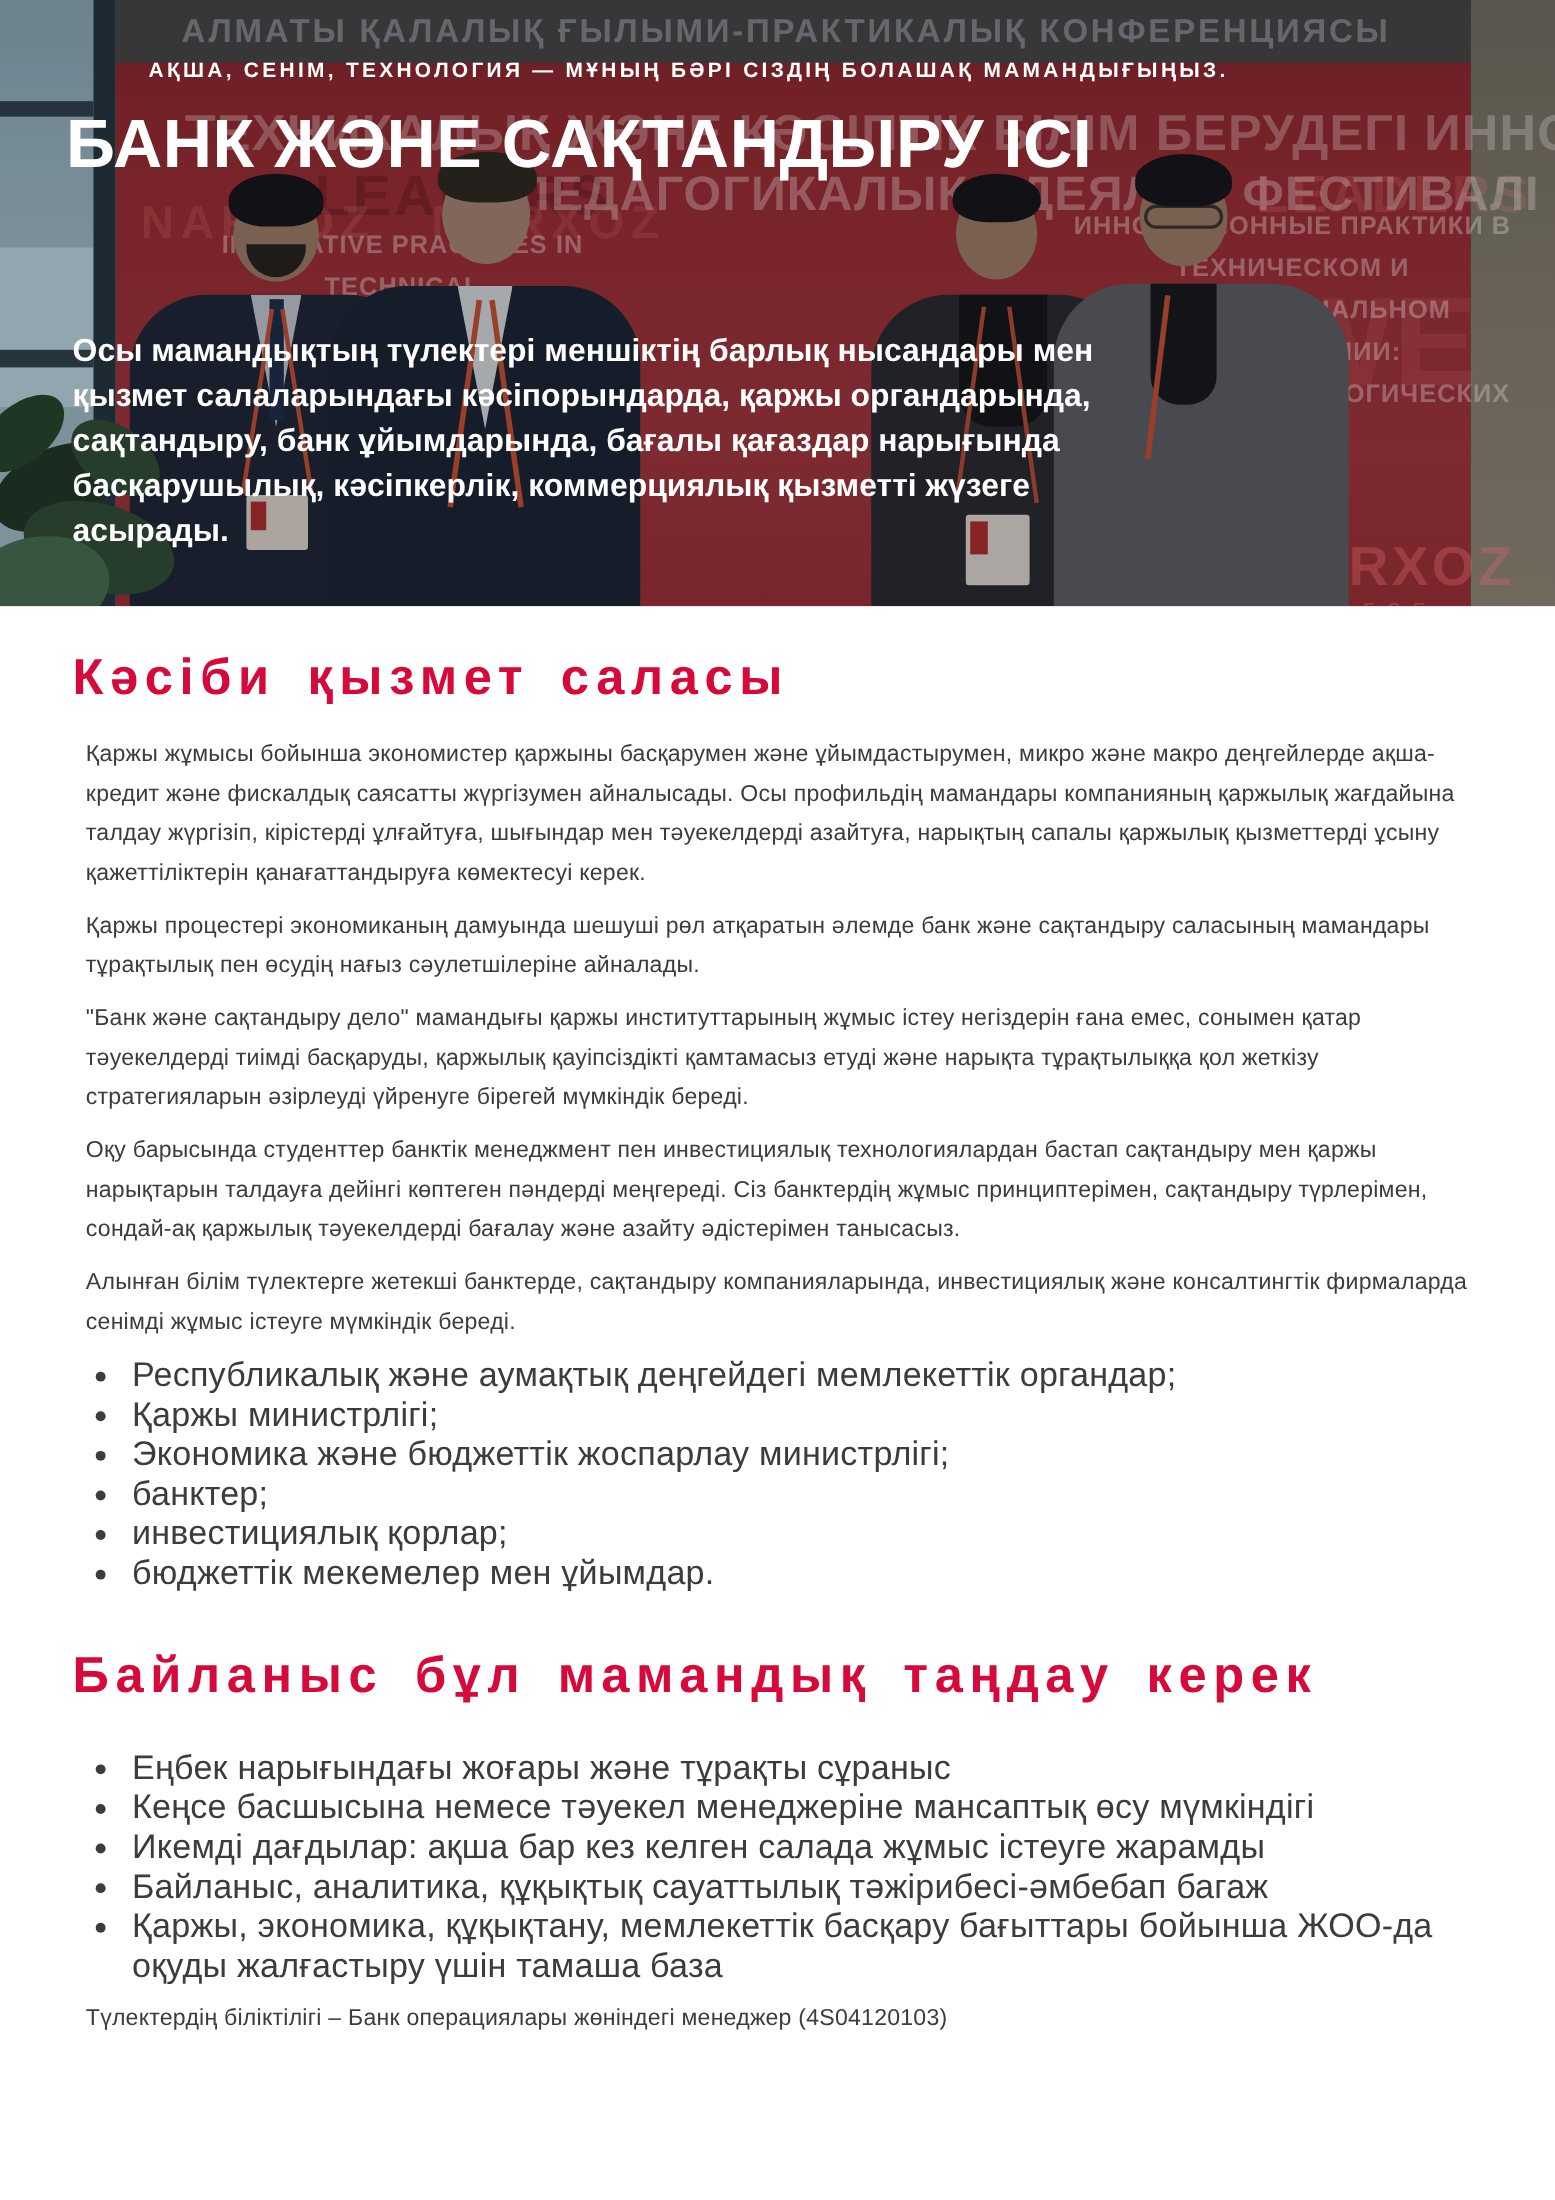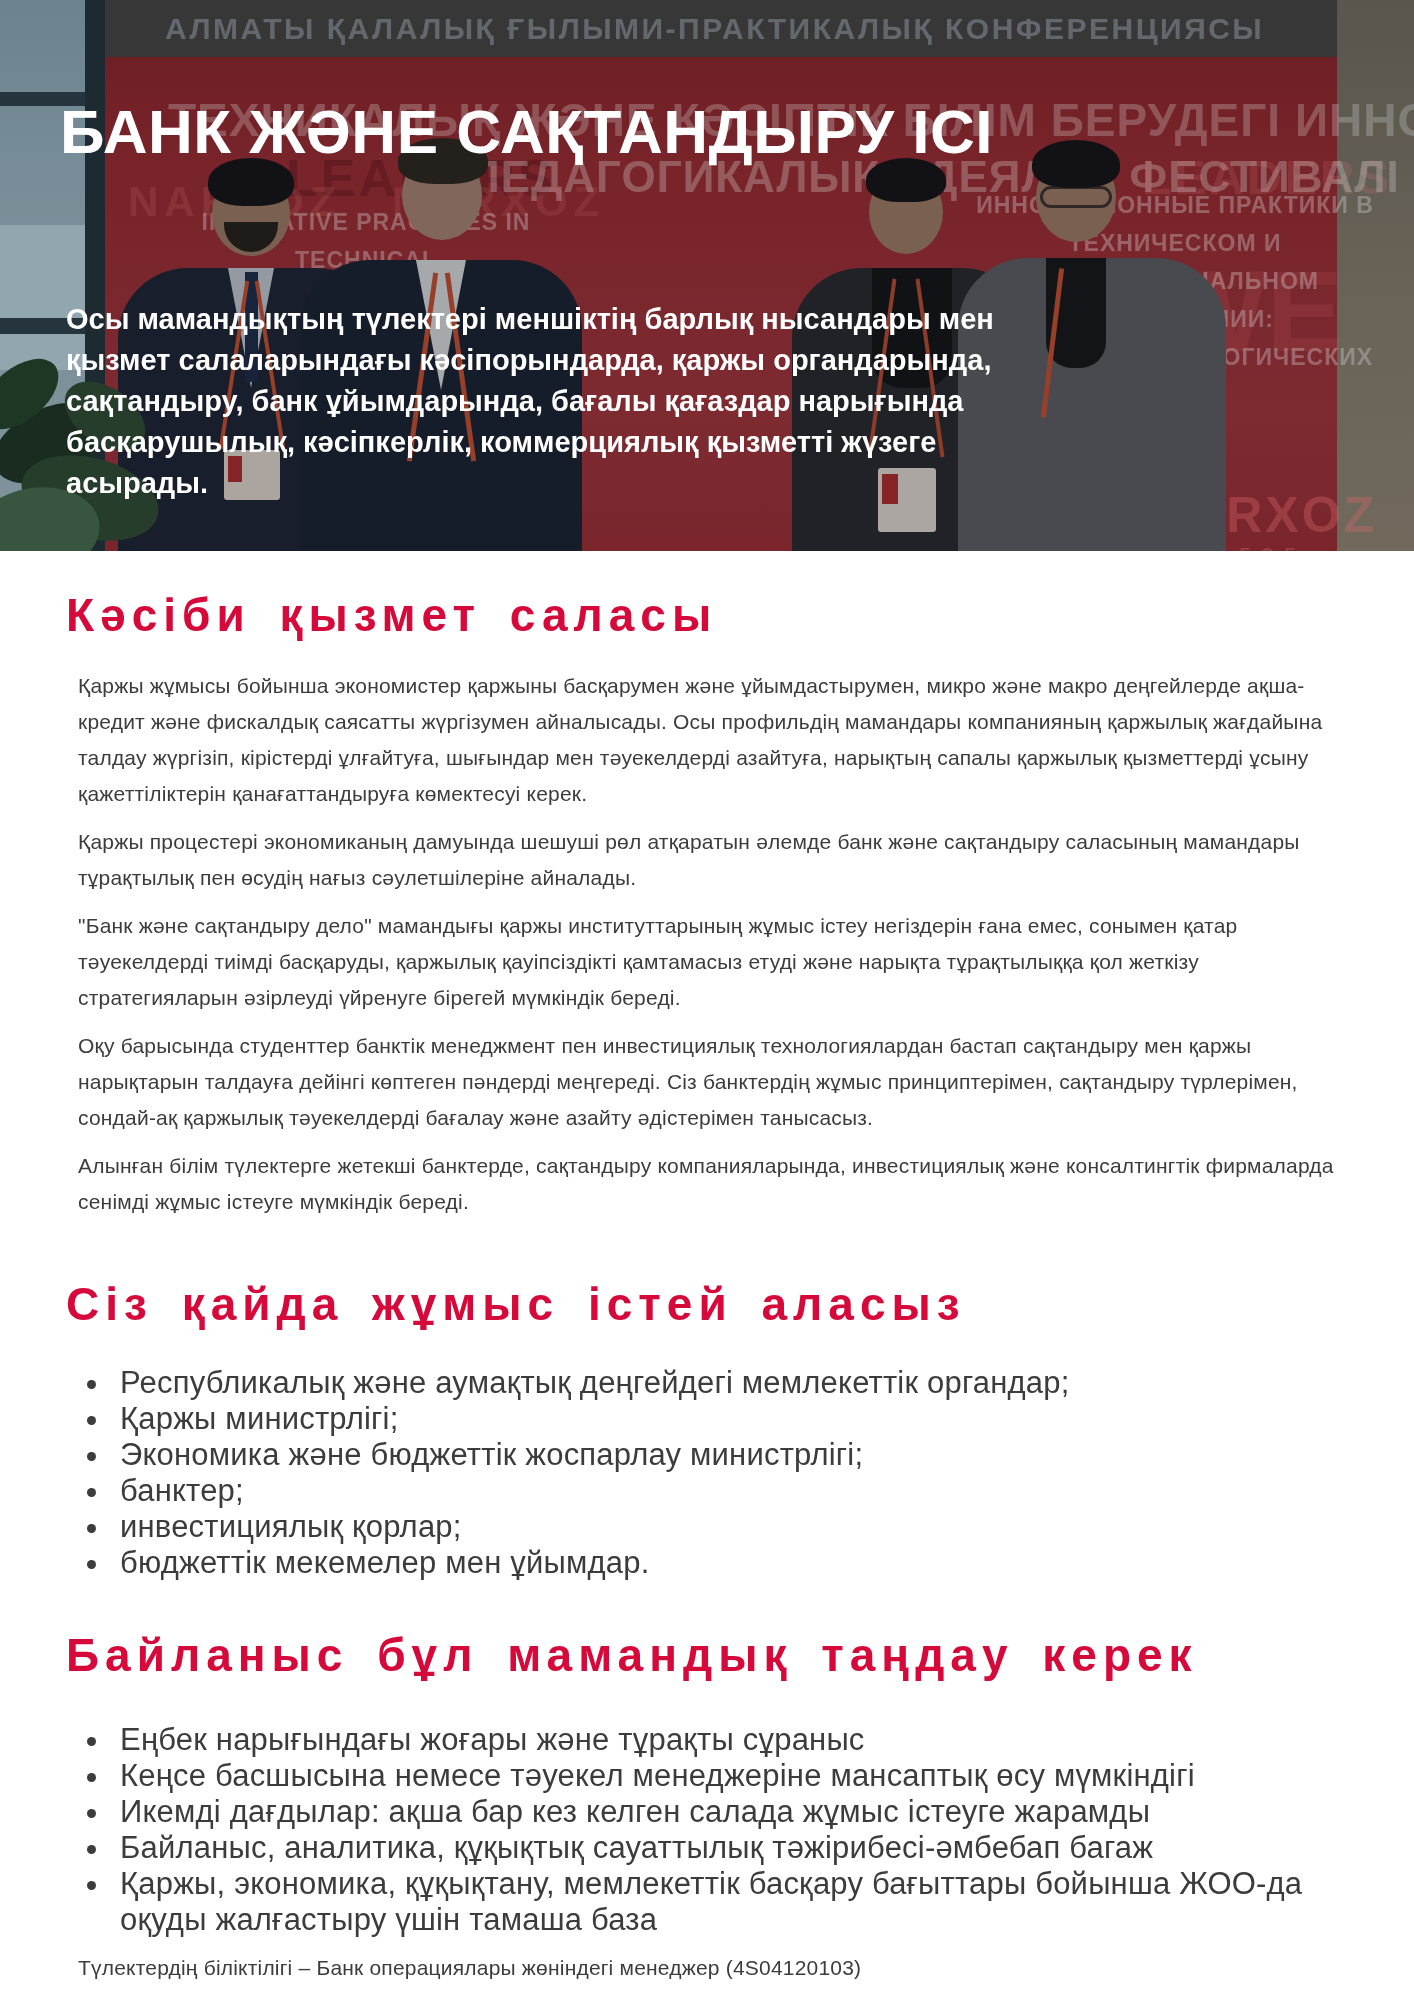--- a/index.html
+++ b/index.html
@@ -204,37 +204,37 @@
     <div class="plant">
       <div class="leaf leaf1"></div>
       <div class="leaf leaf2"></div>
       <div class="leaf leaf3"></div>
       <div class="leaf leaf4"></div>
       <div class="leaf leaf5"></div>
     </div>
 
     <div class="hero-overlay"></div>
 
+    <div class="hero-eyebrow">АҚША, СЕНІМ, ТЕХНОЛОГИЯ — МҰНЫҢ БӘРІ СІЗДІҢ БОЛАШАҚ МАМАНДЫҒЫҢЫЗ.</div>
     <h1 class="hero-title">БАНК ЖӘНЕ САҚТАНДЫРУ ІСІ</h1>
     <p class="hero-intro">Осы мамандықтың түлектері меншіктің барлық нысандары мен қызмет салаларындағы кәсіпорындарда, қаржы органдарында, сақтандыру, банк ұйымдарында, бағалы қағаздар нарығында басқарушылық, кәсіпкерлік, коммерциялық қызметті жүзеге асырады.</p>
   </header>
 
   <main class="content">
 
     <section>
       <h2 class="h2-field">Кәсіби қызмет саласы</h2>
       <p>Қаржы жұмысы бойынша экономистер қаржыны басқарумен және ұйымдастырумен, микро және макро деңгейлерде ақша-кредит және фискалдық саясатты жүргізумен айналысады. Осы профильдің мамандары компанияның қаржылық жағдайына талдау жүргізіп, кірістерді ұлғайтуға, шығындар мен тәуекелдерді азайтуға, нарықтың сапалы қаржылық қызметтерді ұсыну қажеттіліктерін қанағаттандыруға көмектесуі керек.</p>
       <p>Қаржы процестері экономиканың дамуында шешуші рөл атқаратын әлемде банк және сақтандыру саласының мамандары тұрақтылық пен өсудің нағыз сәулетшілеріне айналады.</p>
       <p>"Банк және сақтандыру дело" мамандығы қаржы институттарының жұмыс істеу негіздерін ғана емес, сонымен қатар тәуекелдерді тиімді басқаруды, қаржылық қауіпсіздікті қамтамасыз етуді және нарықта тұрақтылыққа қол жеткізу стратегияларын әзірлеуді үйренуге бірегей мүмкіндік береді.</p>
       <p>Оқу барысында студенттер банктік менеджмент пен инвестициялық технологиялардан бастап сақтандыру мен қаржы нарықтарын талдауға дейінгі көптеген пәндерді меңгереді. Сіз банктердің жұмыс принциптерімен, сақтандыру түрлерімен, сондай-ақ қаржылық тәуекелдерді бағалау және азайту әдістерімен танысасыз.</p>
       <p>Алынған білім түлектерге жетекші банктерде, сақтандыру компанияларында, инвестициялық және консалтингтік фирмаларда сенімді жұмыс істеуге мүмкіндік береді.</p>
     </section>
 
     <section>
-      <h2 class="h2-work">Сіз қайда жұмыс істей аласыз</h2>
       <ul>
         <li>Республикалық және аумақтық деңгейдегі мемлекеттік органдар;</li>
         <li>Қаржы министрлігі;</li>
         <li>Экономика және бюджеттік жоспарлау министрлігі;</li>
         <li>банктер;</li>
         <li>инвестициялық қорлар;</li>
         <li>бюджеттік мекемелер мен ұйымдар.</li>
       </ul>
     </section>
 

